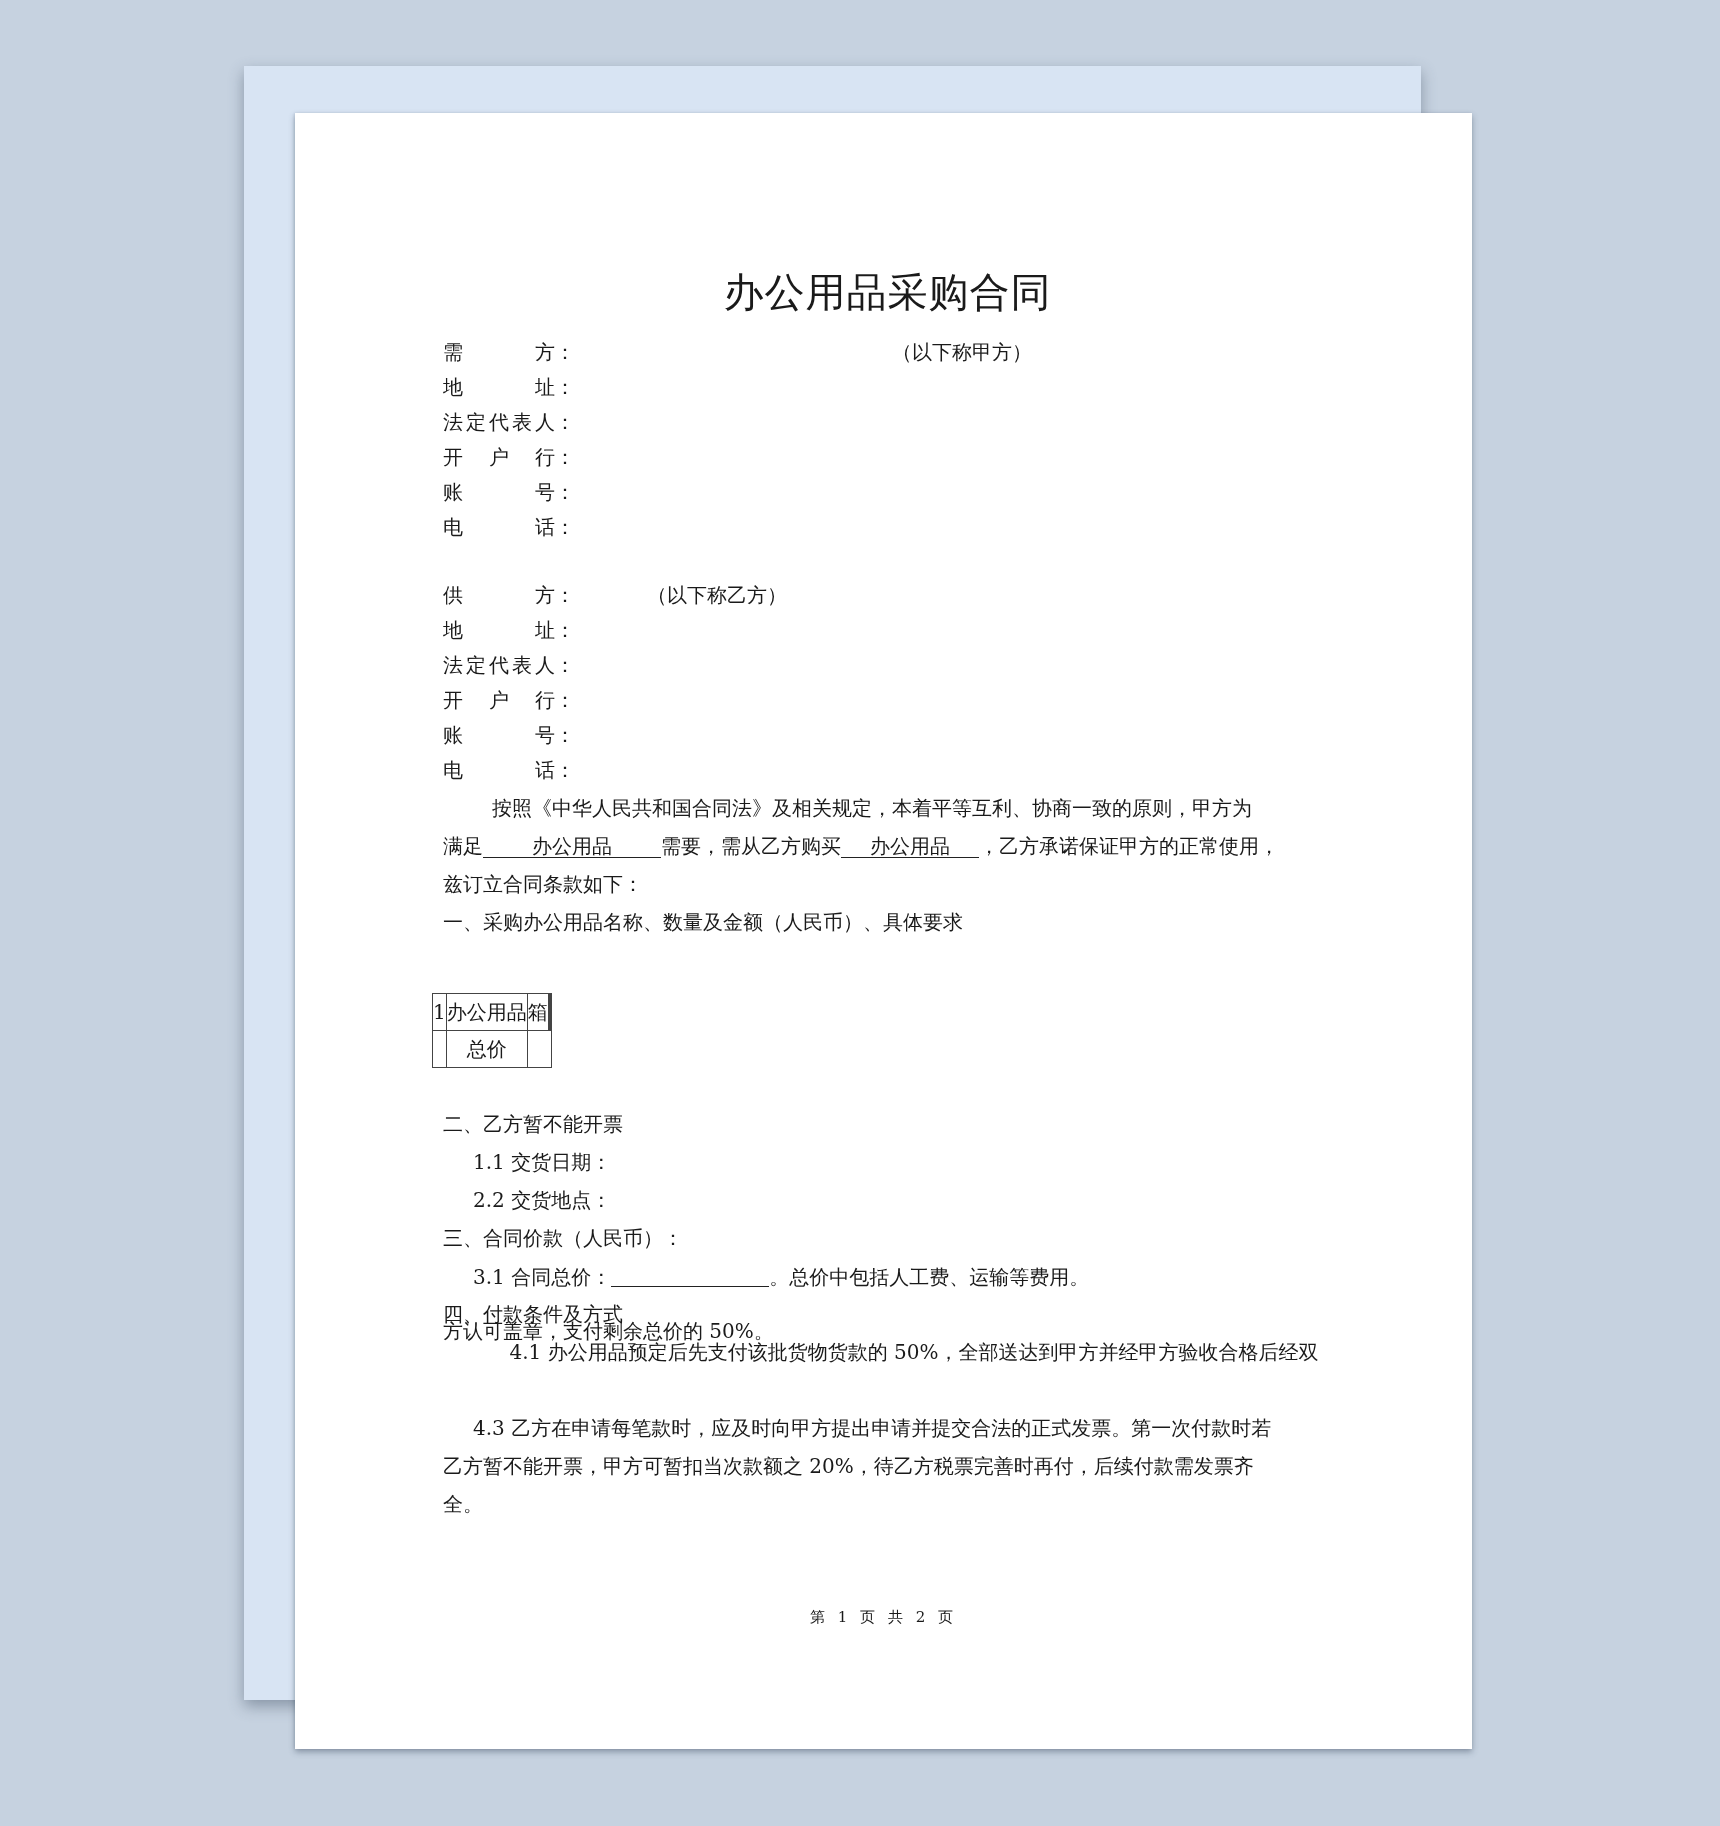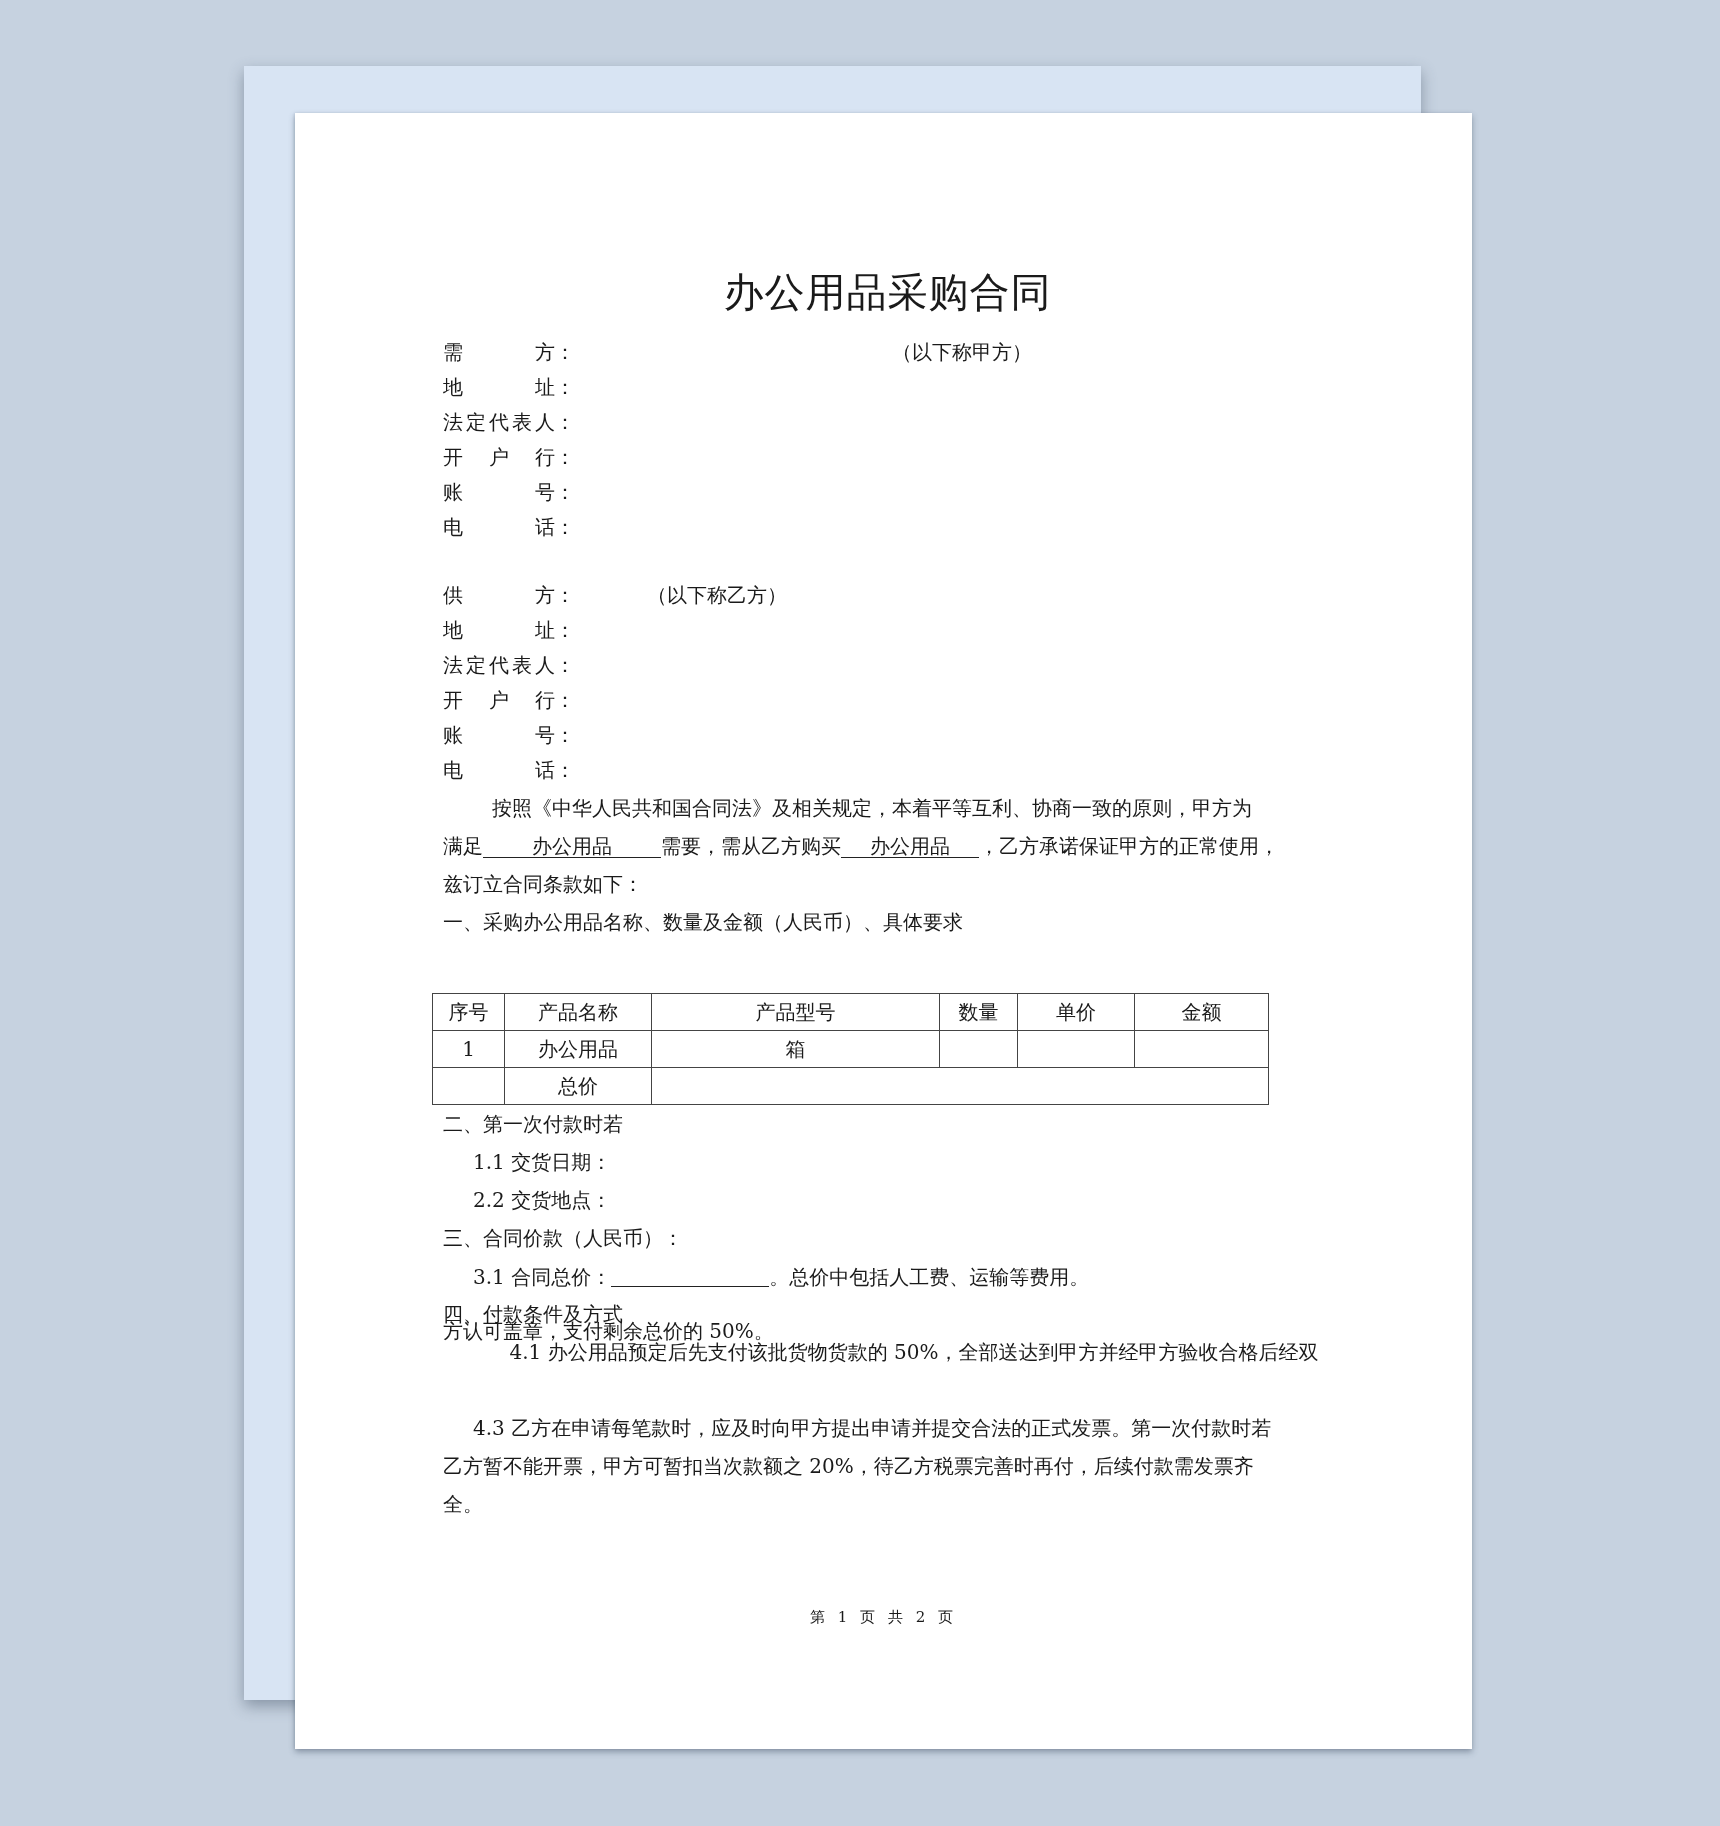--- a/index.html
+++ b/index.html
@@ -152,45 +152,37 @@
 
   <div class="para" style="top:685px;padding-left:49px;">按照《中华人民共和国合同法》及相关规定，本着平等互利、协商一致的原则，甲方为</div>
   <div class="para" style="top:723px;">
     <span>满足</span><span class="u" style="width:178px;">办公用品</span><span>需要，需从乙方购买</span><span class="u" style="width:138px;">办公用品</span><span>，乙方承诺保证甲方的正常使用，</span>
   </div>
   <div class="para" style="top:761px;">兹订立合同条款如下：</div>
 
   <div class="para" style="top:799px;">一、采购办公用品名称、数量及金额（人民币）、具体要求</div>
   <table class="items">
     <tbody>
-        <tr>
-      <td style="width:71px;">序号</td>
-      <td style="width:146px;">产品名称</td>
-      <td style="width:287px;">产品型号</td>
-      <td style="width:77px;">数量</td>
-      <td style="width:116px;">单价</td>
-      <td style="width:133px;">金额</td>
-    </tr>
     <tr>
       <td>1</td>
       <td>办公用品</td>
       <td>箱</td>
       <td></td>
       <td></td>
       <td></td>
     </tr>
     <tr>
       <td></td>
       <td>总价</td>
       <td colspan="4"></td>
     </tr>
   </tbody>
     </table>
 
-  <div class="para" style="top:1001px;">二、第一次付款时若</div>
+  <div class="para" style="top:1001px;">二、乙方暂不能开票</div>
   <div class="para" style="top:1039px;padding-left:30px;">1.1 交货日期：</div>
   <div class="para" style="top:1077px;padding-left:30px;">2.2 交货地点：</div>
 
   <div class="para" style="top:1115px;">三、合同价款（人民币）：</div>
   <div class="para" style="top:1153px;padding-left:30px;">
     <span>3.1 合同总价：</span><span class="u" style="width:158px;height:20px;vertical-align:bottom;"></span><span>。总价中包括人工费、运输等费用。</span>
   </div>
 
   <div class="para" style="top:1191px;">四、付款条件及方式</div>
   <div class="para" style="top:1229px;padding-left:30px;text-align:center;">4.1 办公用品预定后先支付该批货物货款的 50%，全部送达到甲方并经甲方验收合格后经双</div>

